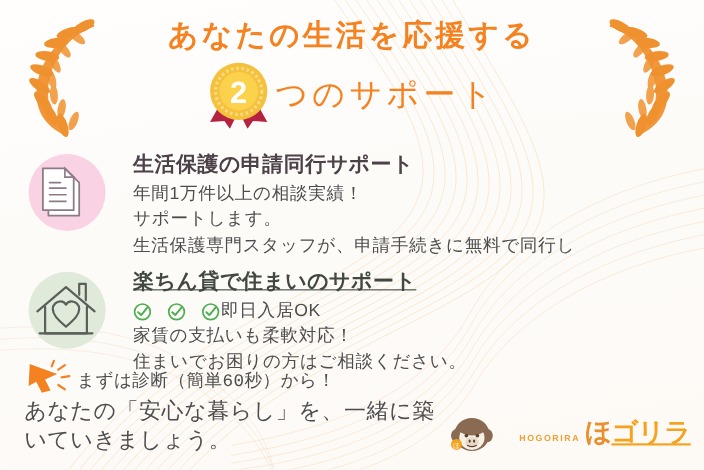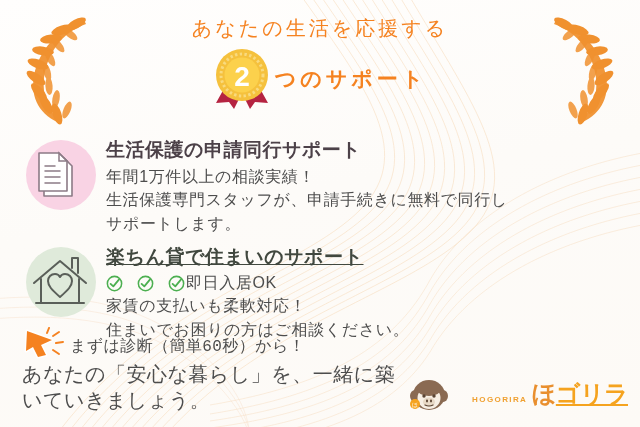--- a/index.html
+++ b/index.html
@@ -35,57 +35,58 @@
   .laurel.right { right: 18px; transform: scaleX(-1); }
   .laurel svg { display:block; width:100%; height:100%; }
 
   
   .header {
     position: absolute;
     left: 0; right: 0; top: 16px;
     text-align: center;
   }
   .title-line1 {
-    font-size: 20px;
-    font-weight: 400;
+    font-size: 27px;
+    font-weight: 700;
     color: #f58220;
     letter-spacing: 3px;
     line-height: 1.2;
     white-space: nowrap;
   }
   .title-line2-wrap {
     margin-top: 7px;
     display: flex;
     align-items: center;
     justify-content: center;
     gap: 2px;
   }
   .medal {
     position: relative;
     width: 58px; height: 62px;
     flex: 0 0 auto;
     margin-right: 2px;
   }
   .medal svg { display:block; width:100%; height:100%; }
   .title-line2 {
-    font-size: 21px;
-    font-weight: 700;
+    font-size: 29px;
+    font-weight: 400;
     color: #f58220;
     letter-spacing: 4px;
     line-height: 1;
     white-space: nowrap;
   }
 
   
   .support {
     position: absolute;
     left: 22px;
     right: 14px;
     display: flex;
     align-items: flex-start;
+    gap: 15px;
   }
   .support.one { top: 136px; }
   .support.two { top: 243px; }
 
   .icon-blob {
     position: relative;
     width: 78px; height: 80px;
     flex: 0 0 auto;
   }
   .blob {
@@ -321,22 +322,22 @@
             <line x1="23" y1="41" x2="38" y2="41"></line>
             <line x1="23" y1="47" x2="38" y2="47"></line>
           </g>
           <path d="M37 17 l8 8 h-8 z" fill="none" stroke="#8c7b86" stroke-width="1.5"></path>
         </svg>
       </div>
     </div>
     <div class="support-text">
       <div class="support-head pinkish">生活保護の申請同行サポート</div>
       <div class="support-body">年間1万件以上の相談実績！</div>
+      <div class="support-body">サポートします。</div>
       <div class="support-body">生活保護専門スタッフが、申請手続きに無料で同行し</div>
-      <div class="support-body">サポートします。</div>
     </div>
   </div>
 
   <div class="support two">
     <div class="icon-blob">
       <div class="blob green"></div>
       <div class="icon-art">
         <svg viewBox="0 0 78 80" xmlns="http://www.w3.org/2000/svg">
           <g fill="none" stroke="#5a5f59" stroke-width="2" stroke-linejoin="round" stroke-linecap="round">
             <path d="M12 40 L38 18 L64 40"></path>

